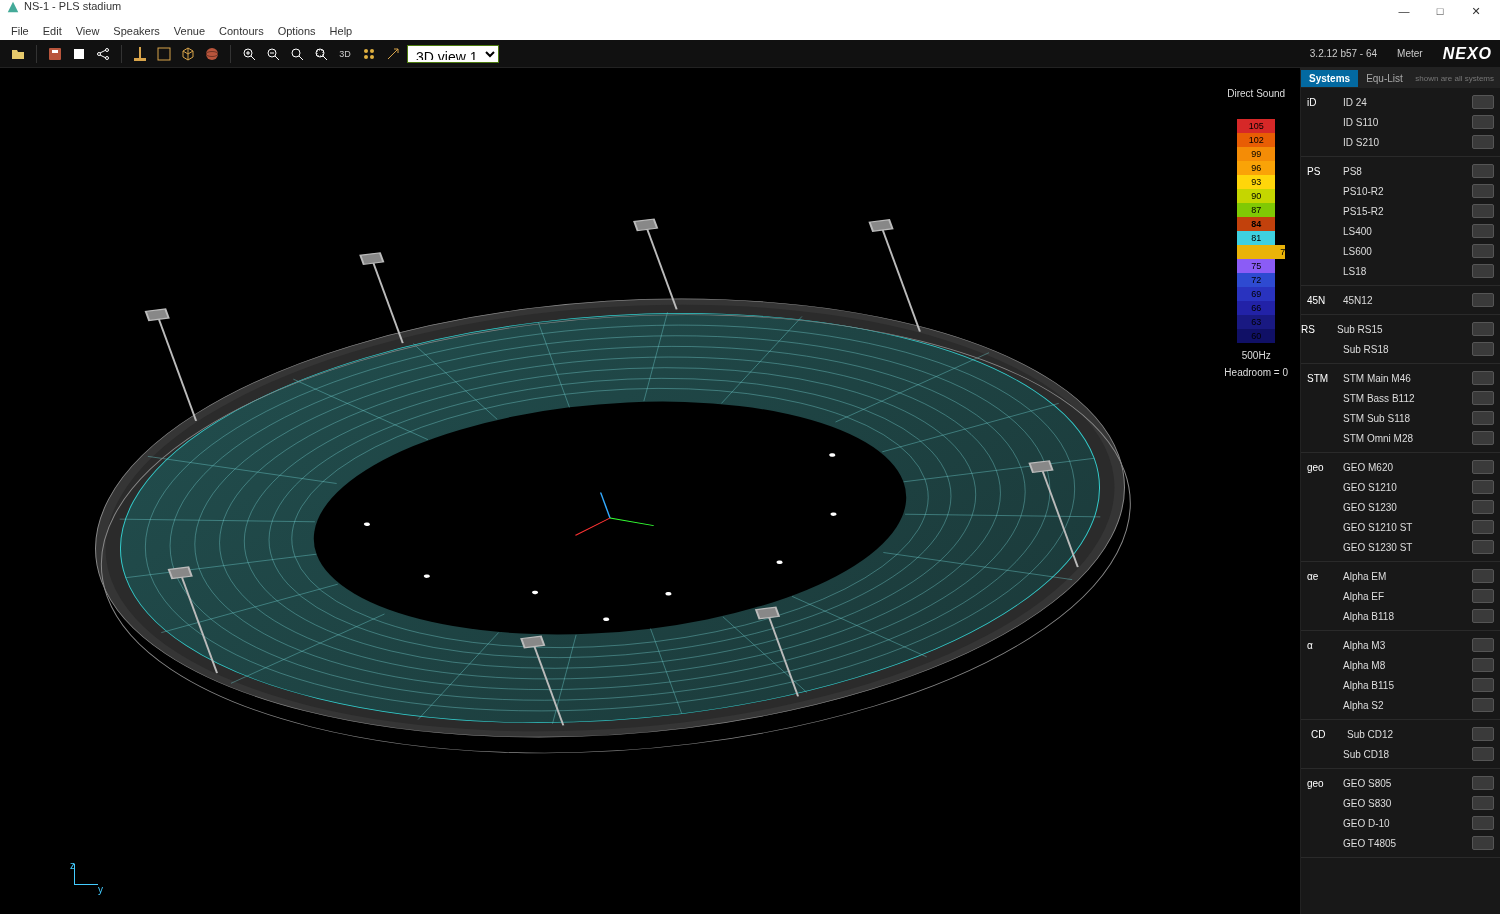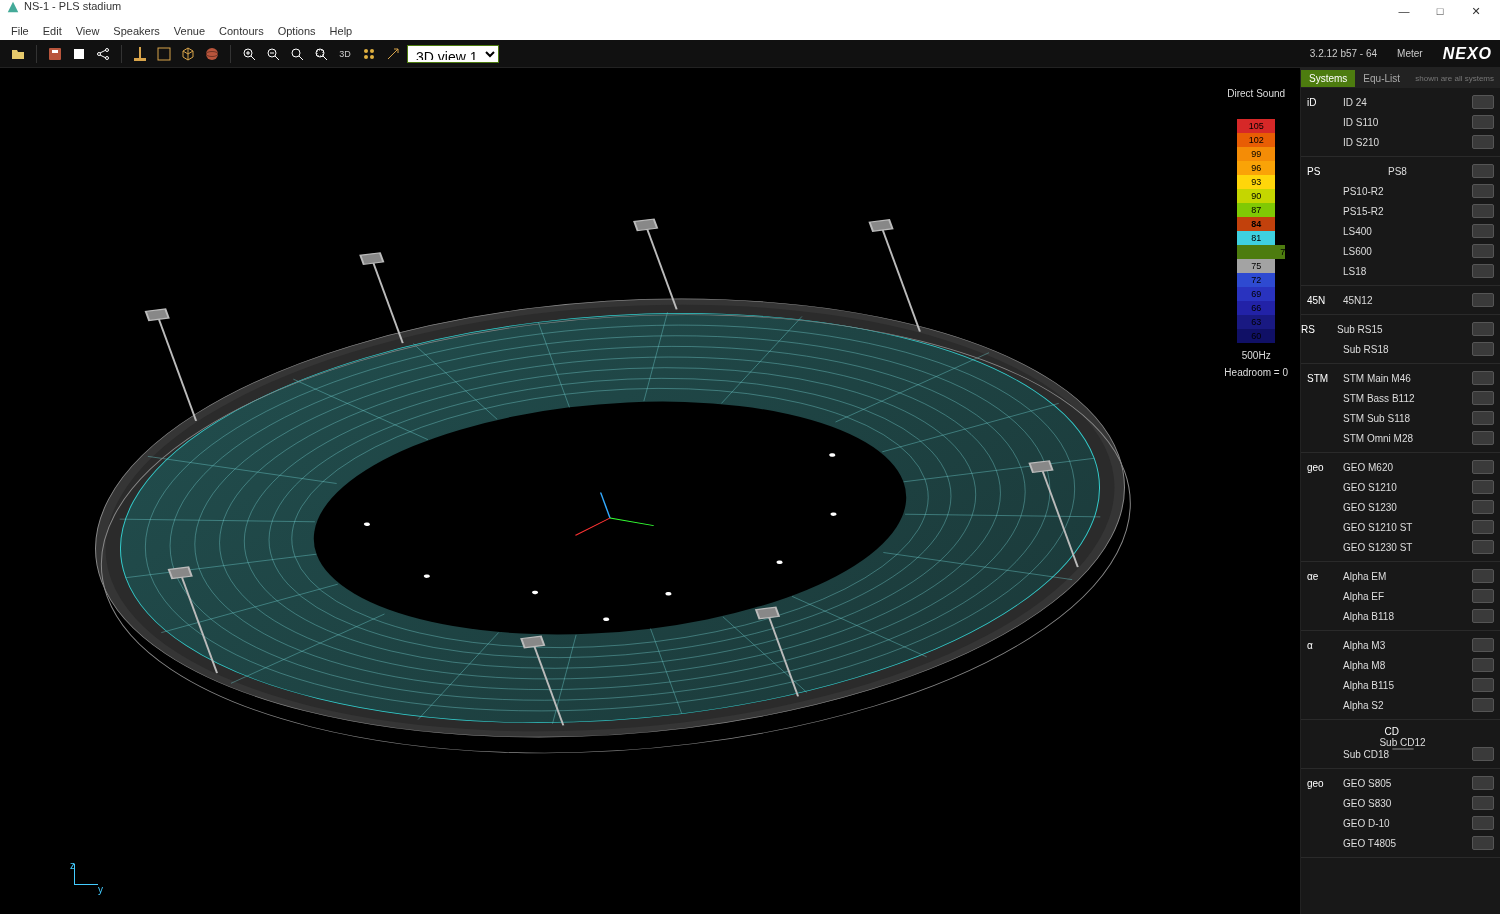--- a/index.html
+++ b/index.html
@@ -41,21 +41,21 @@
 .legend { position: absolute; right: 12px; top: 20px; text-align: center; font-size: 10px; color: #ddd; }
 .legend .title { margin-bottom: 6px; }
 .legend .scale { display: flex; flex-direction: column; align-items: stretch; width: 38px; margin: 0 auto 6px; }
 .legend .swatch { height: 14px; display: flex; align-items: center; justify-content: center; font-size: 9px; color: #000; }
 .legend .caption { margin-top: 4px; line-height: 1.3; color: #ddd; }
 
 
 .rightpanel { width: 200px; background: #181818; border-left: 1px solid #222; display: flex; flex-direction: column; }
 .tabs { display: flex; align-items: center; height: 20px; background: #222; font-size: 10px; }
 .tab { padding: 3px 8px; cursor: pointer; color: #aaa; }
-.tab.active { background: #4d7c0f; color: #fff; font-weight: normal; }
+.tab.active { background: #0369a1; color: #fff; font-weight: bold; }
 .tabs .hint { flex: 1; text-align: right; padding-right: 6px; font-size: 8px; color: #777; }
 
 .speaker-list { flex: 1; overflow-y: auto; font-size: 10px; }
 .spk-group { border-bottom: 1px solid #2a2a2a; padding: 4px 0; }
 .spk-row { display: flex; align-items: center; padding: 2px 6px 2px 42px; height: 20px; cursor: grab; }
 .spk-name { flex: 1; color: #ddd; }
 .spk-icon { width: 22px; height: 14px; background: #3a3a3a; border: 1px solid #555; border-radius: 2px; }
 
 
 .speaker-list::-webkit-scrollbar { width: 8px; }
@@ -285,22 +285,22 @@
           <div class="swatch" style="background: #eab308; margin-left: 44px;">108</div>
           <div class="swatch" style="background: rgb(214, 40, 40);">105</div>
           <div class="swatch" style="background: rgb(232, 93, 4);">102</div>
           <div class="swatch" style="background: rgb(244, 140, 6);">99</div>
           <div class="swatch" style="background: rgb(250, 163, 7);">96</div>
           <div class="swatch" style="background: rgb(255, 214, 10);">93</div>
           <div class="swatch" style="background: rgb(197, 214, 0);">90</div>
           <div class="swatch" style="background: rgb(128, 201, 4);">87</div>
           <div class="swatch" style="background: #c2410c; font-weight: bold;">84</div>
           <div class="swatch" style="background: rgb(63, 208, 224);">81</div>
-          <div class="swatch" style="background: #4d7c0f; padding-left: 48px;">78</div>
-          <div class="swatch" style="background: #a3a3a3;">75</div>
+          <div class="swatch" style="background: #eab308; padding-left: 48px;">78</div>
+          <div class="swatch" style="background: #8b5cf6;">75</div>
           <div class="swatch" style="background: rgb(46, 74, 209);">72</div>
           <div class="swatch" style="background: rgb(41, 51, 191);">69</div>
           <div class="swatch" style="background: rgb(34, 34, 167);">66</div>
           <div class="swatch" style="background: rgb(25, 25, 130);">63</div>
           <div class="swatch" style="background: rgb(16, 16, 102);">60</div>
         </div>
       <div class="caption">500Hz</div>
       <div class="caption">Headroom = 0</div>
     </div>
 
@@ -328,21 +328,21 @@
           <div class="spk-row">
             <span class="spk-name">ID S110</span>
             <span class="spk-icon"></span>
           </div>
           <div class="spk-row">
             <span class="spk-name">ID S210</span>
             <span class="spk-icon"></span>
           </div>
         </div>
         <div class="spk-group">
-          <div class="spk-row" style="padding-left: 6px; gap: 45px;">
+          <div class="spk-row" style="padding-left: 6px;">
             <span class="glogo" style="width: 36px; display: inline-block;">PS</span>
             <span class="spk-name">PS8</span>
             <span class="spk-icon"></span>
           </div>
           <div class="spk-row">
             <span class="spk-name">PS10-R2</span>
             <span class="spk-icon"></span>
           </div>
           <div class="spk-row">
             <span class="spk-name">PS15-R2</span>
@@ -449,21 +449,21 @@
           <div class="spk-row">
             <span class="spk-name">Alpha B115</span>
             <span class="spk-icon"></span>
           </div>
           <div class="spk-row">
             <span class="spk-name">Alpha S2</span>
             <span class="spk-icon"></span>
           </div>
         </div>
         <div class="spk-group">
-          <div class="spk-row" style="padding-left: 10px; flex-direction: column;">
+          <div class="spk-row" style="padding-left: 10px;">
             <span class="glogo" style="width: 36px; display: inline-block;">CD</span>
             <span class="spk-name">Sub CD12</span>
             <span class="spk-icon"></span>
           </div>
           <div class="spk-row">
             <span class="spk-name">Sub CD18</span>
             <span class="spk-icon"></span>
           </div>
         </div>
         <div class="spk-group">

